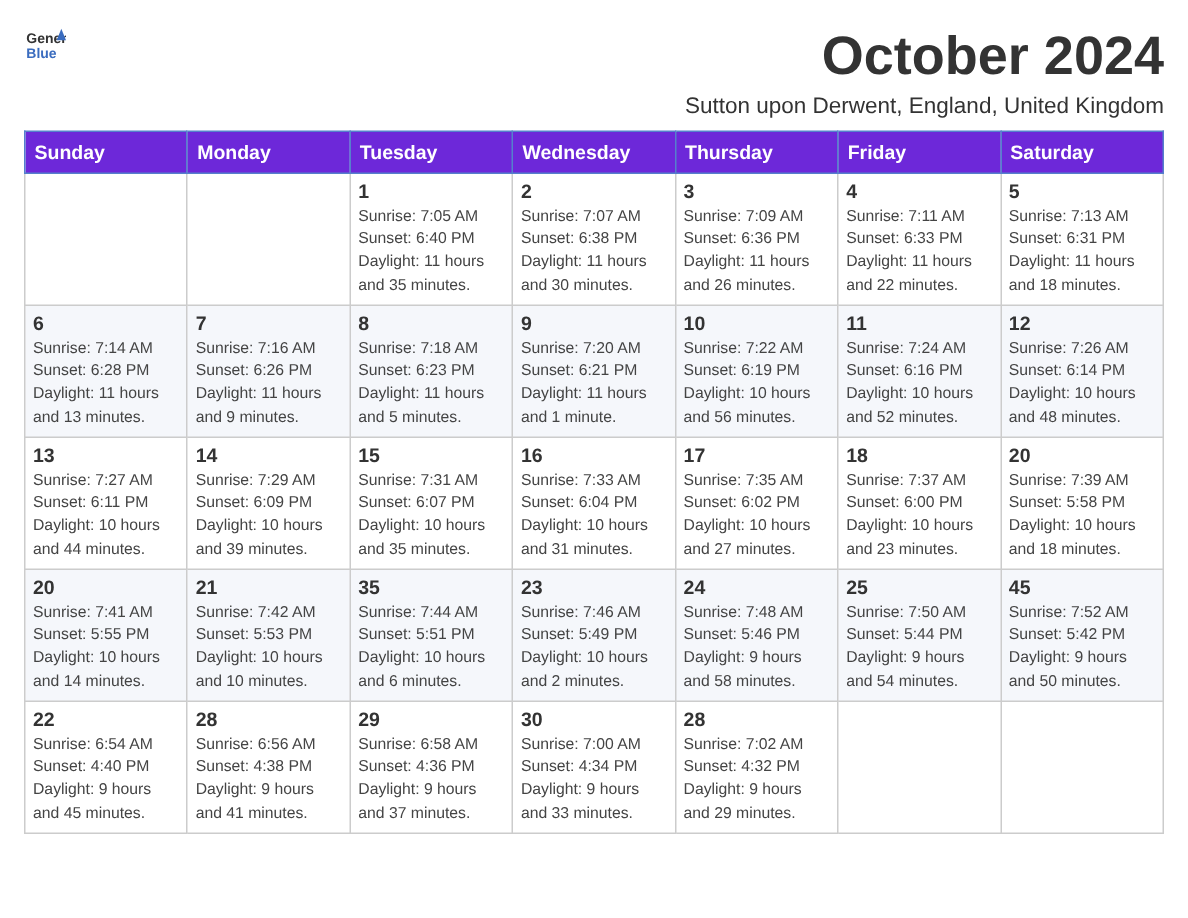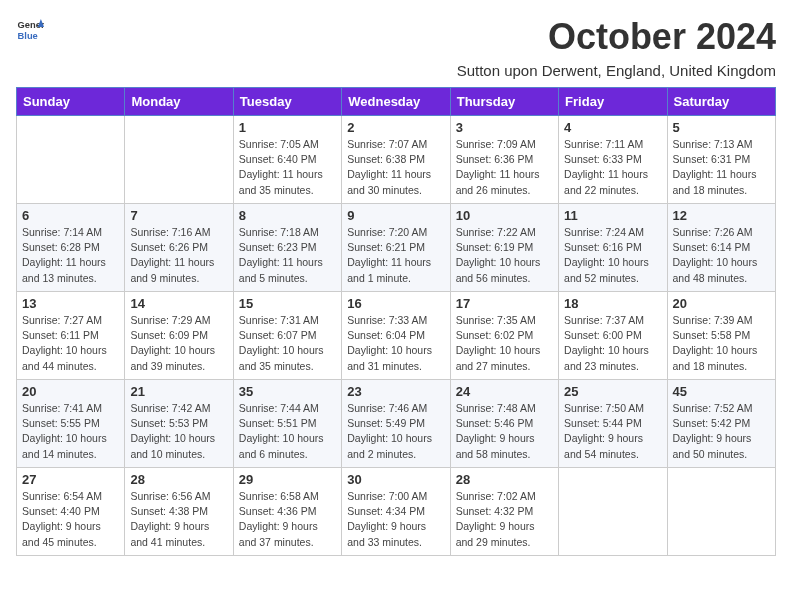--- a/index.html
+++ b/index.html
@@ -216,21 +216,21 @@
         <span class="day-number">25</span>
         <span class="day-info">Sunrise: 7:50 AM<br>Sunset: 5:44 PM<br>Daylight: 9 hours and 54 minutes.</span>
       </td>
         <td>
         <span class="day-number">45</span>
         <span class="day-info">Sunrise: 7:52 AM<br>Sunset: 5:42 PM<br>Daylight: 9 hours and 50 minutes.</span>
       </td>
       </tr>
       <tr>
         <td>
-        <span class="day-number">27</span>
+        <span class="day-number">22</span>
         <span class="day-info">Sunrise: 6:54 AM<br>Sunset: 4:40 PM<br>Daylight: 9 hours and 45 minutes.</span>
       </td>
         <td>
         <span class="day-number">28</span>
         <span class="day-info">Sunrise: 6:56 AM<br>Sunset: 4:38 PM<br>Daylight: 9 hours and 41 minutes.</span>
       </td>
         <td>
         <span class="day-number">29</span>
         <span class="day-info">Sunrise: 6:58 AM<br>Sunset: 4:36 PM<br>Daylight: 9 hours and 37 minutes.</span>
       </td>

